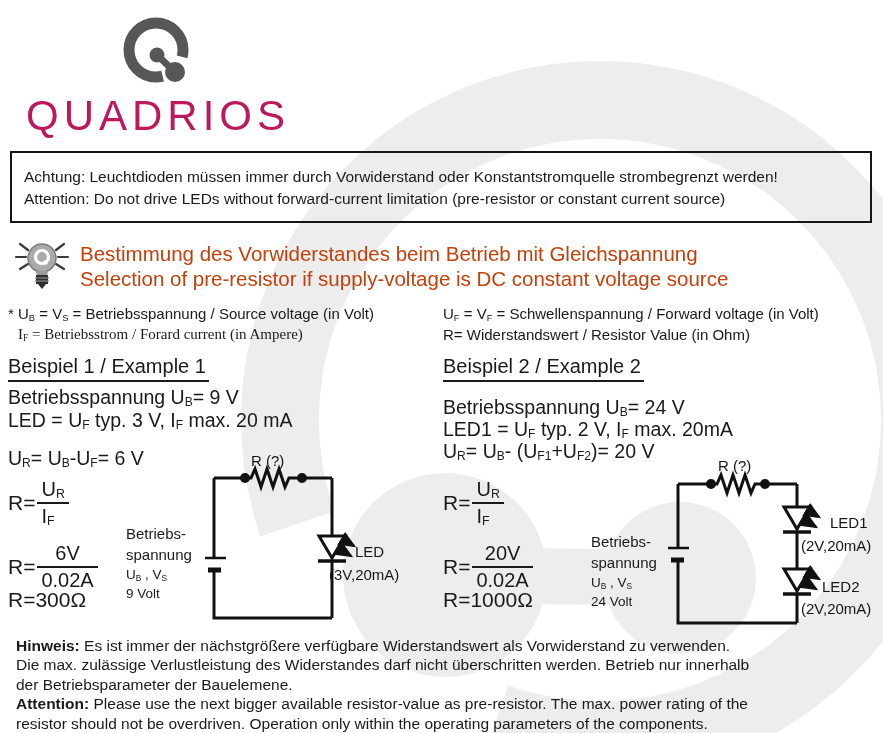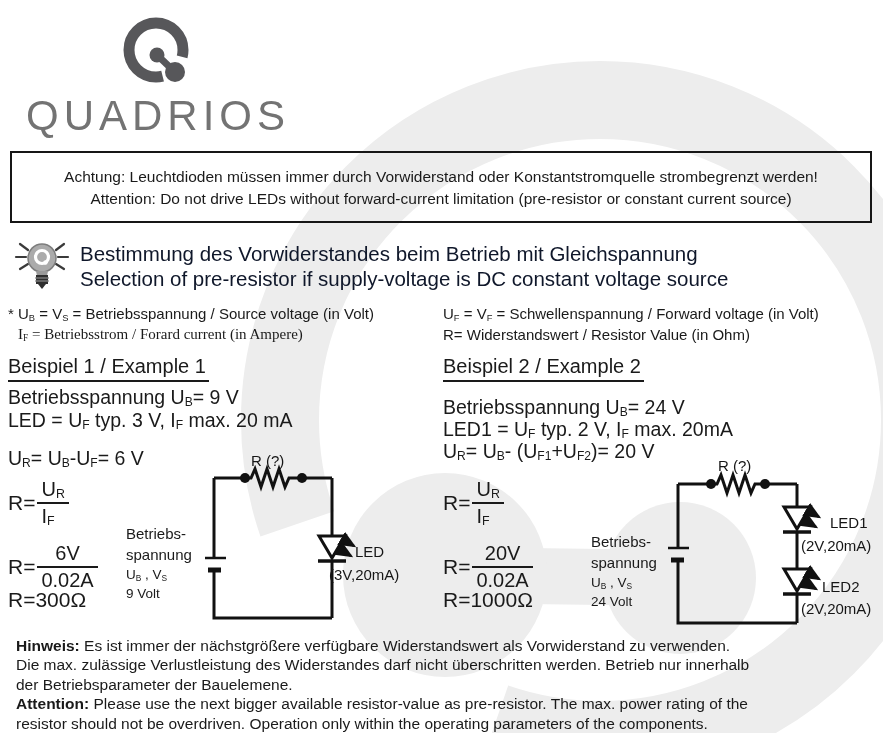--- a/index.html
+++ b/index.html
@@ -2,28 +2,28 @@
 <html><head>
 <meta charset="utf-8">
 <style>
   html,body{margin:0;padding:0;background:#fff;}
   .page{position:relative;width:883px;height:733px;background:#ffffff;overflow:hidden;
         font-family:"Liberation Sans",sans-serif;color:#1a1a1a;}
   .abs{position:absolute;}
   sub{font-size:0.62em;line-height:0;vertical-align:-0.18em;}
 
   
-  .wordmark{font-size:42px;letter-spacing:5px;color:#737373;font-weight:400;}
-
-  
-  .warnbox{border:2.5px solid #161616;background:transparent;width:834px;padding:13px 12px 11px 12px;text-align:center;}
+  .wordmark{font-size:42px;letter-spacing:5px;color:#be185d;font-weight:400;}
+
+  
+  .warnbox{border:2.5px solid #161616;background:transparent;width:834px;padding:13px 12px 11px 12px;}
   .warnbox div{font-size:15.5px;line-height:22px;white-space:nowrap;}
 
   
-  .intro div{font-size:20.5px;line-height:25px;color:#0f172a;white-space:nowrap;}
+  .intro div{font-size:20.5px;line-height:25px;color:#c2410c;white-space:nowrap;}
 
   
   .legend div{font-size:15px;line-height:21px;white-space:nowrap;}
   .legend .indent{margin-left:10px;font-family:Liberation Serif, serif;}
 
   
   .ex-title{font-size:20px;display:inline-block;border-bottom:2px solid #1a1a1a;padding:0 3px 2px 0;white-space:nowrap;}
   .ex-line{font-size:19.5px;line-height:23px;white-space:nowrap;}
   .ex2 .ex-line{line-height:22px;}
   .gap-top{margin-top:15px;}

